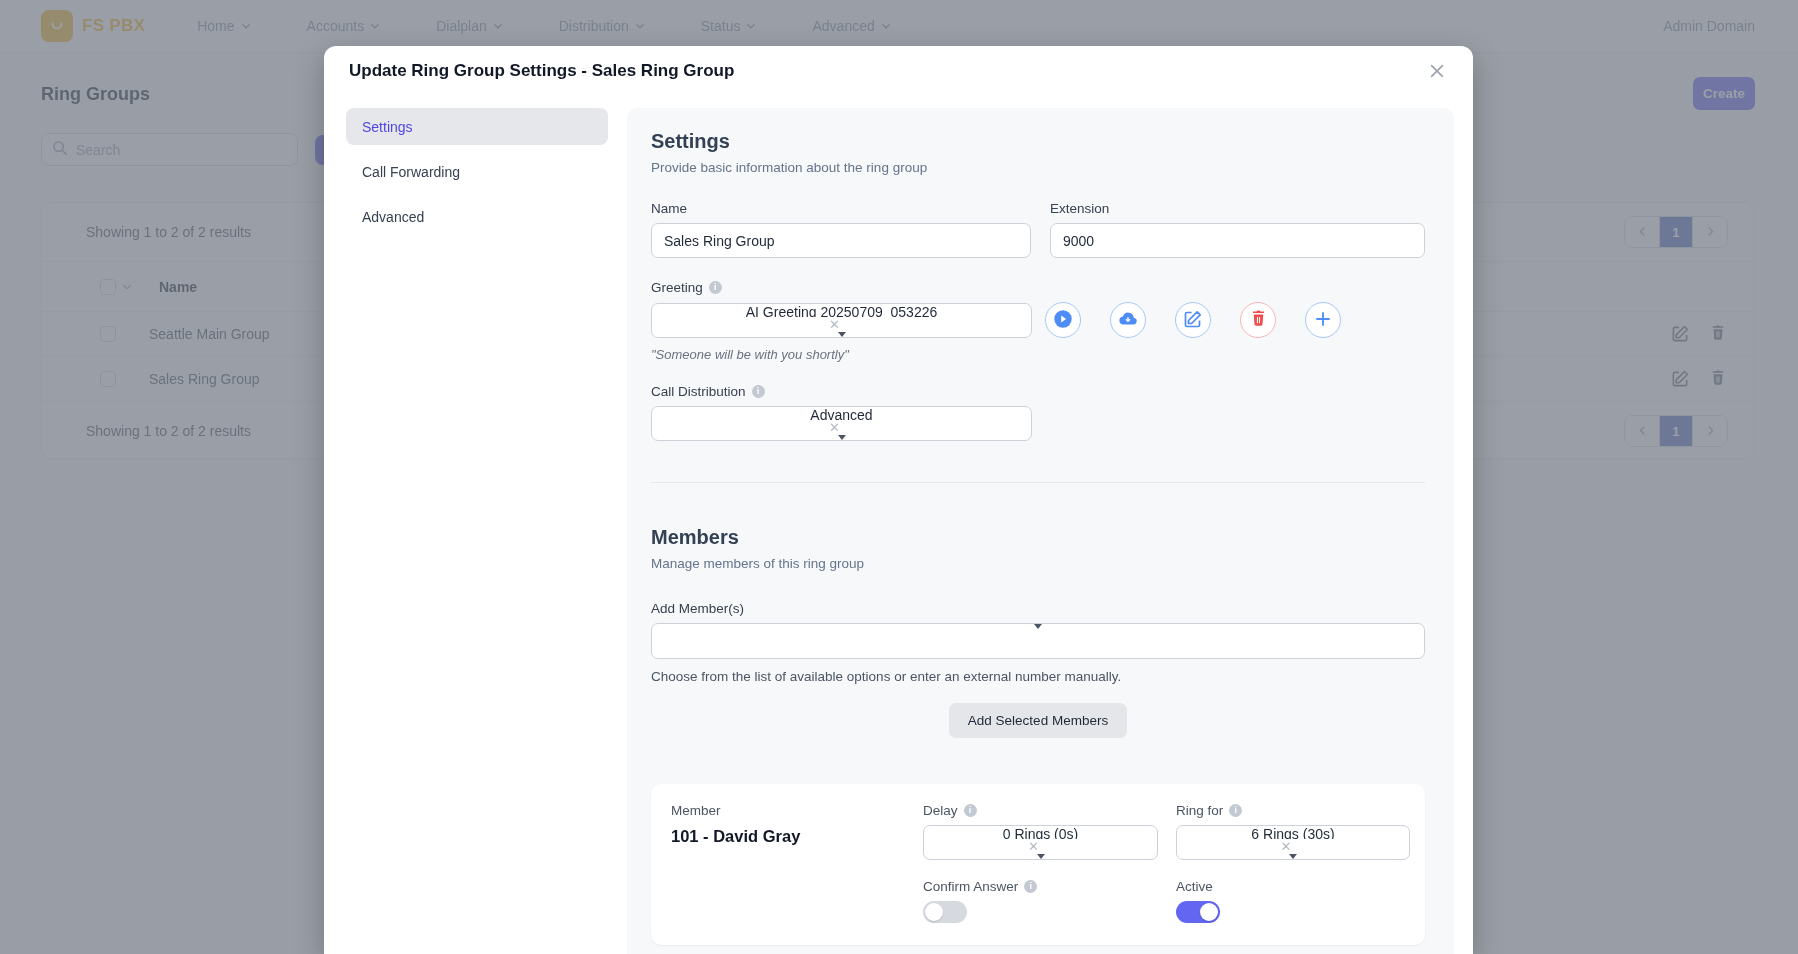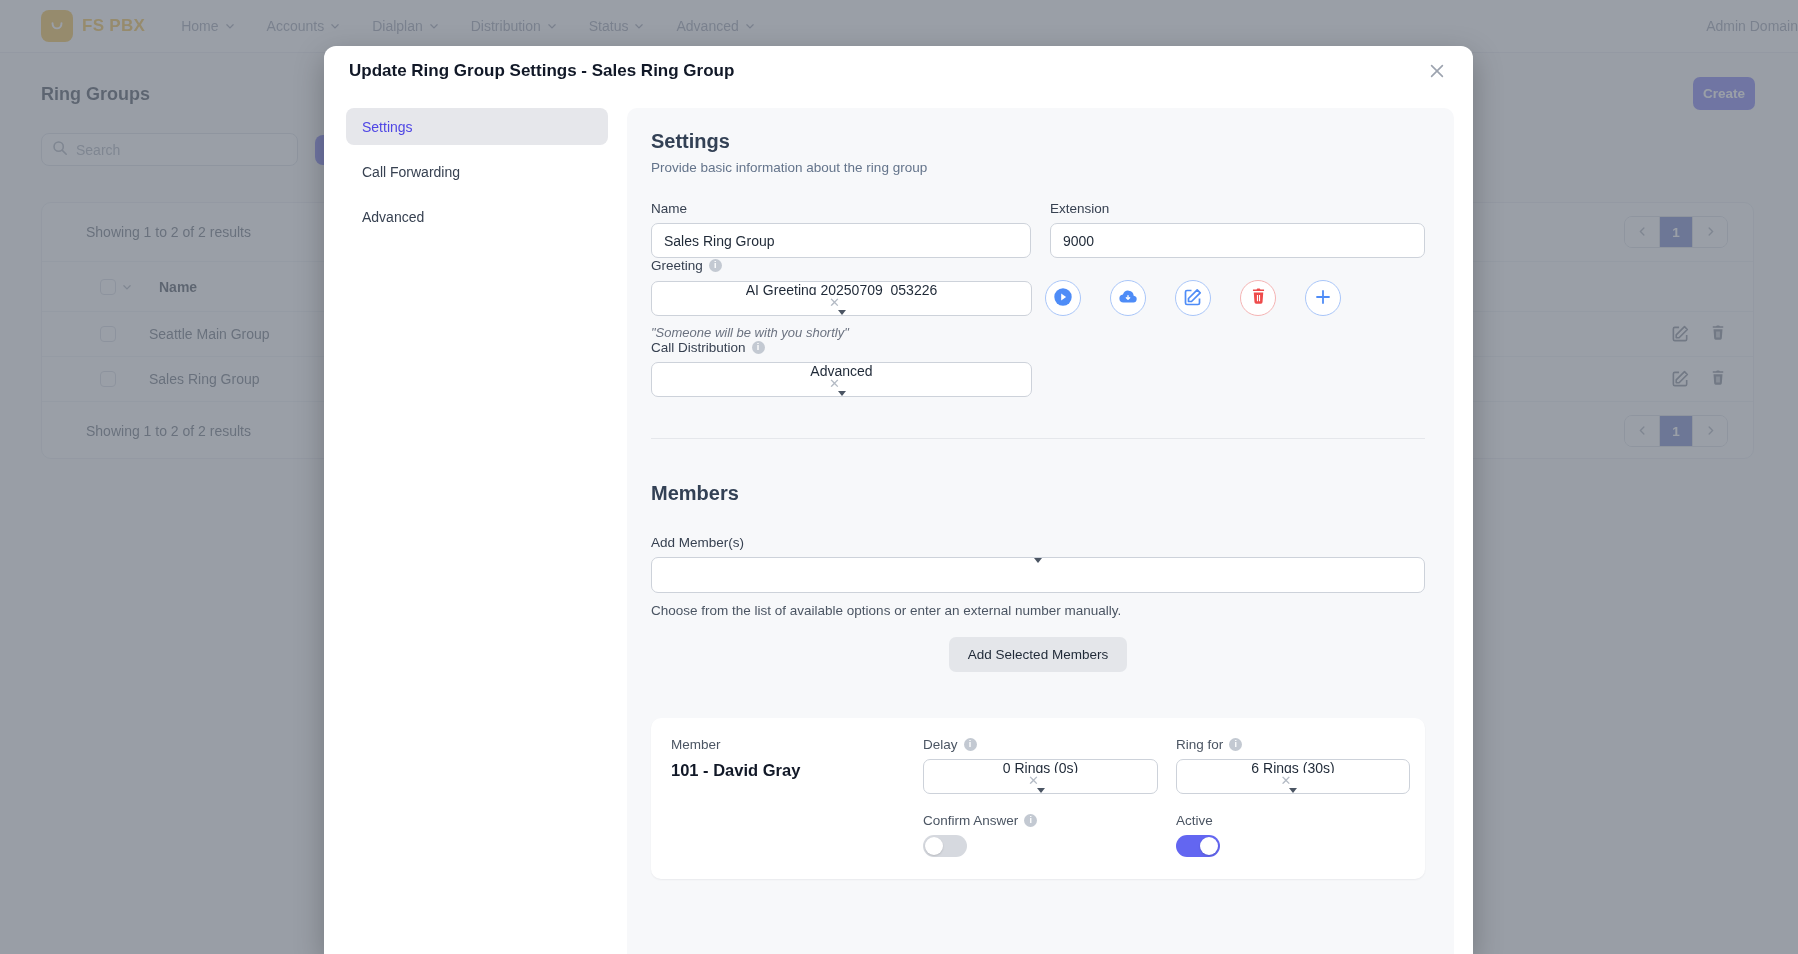--- a/index.html
+++ b/index.html
@@ -3,24 +3,24 @@
 <meta charset="utf-8">
 <style>
   * { margin:0; padding:0; box-sizing:border-box; }
   html,body { width:1798px; height:954px; overflow:hidden; }
   body { font-family:"Liberation Sans","DejaVu Sans",sans-serif; background:#f9fafb; position:relative; font-size:14px; color:#1f2937; }
 
   
   .navbar { position:absolute; top:0; left:0; width:1798px; height:53px; background:#ffffff; border-bottom:1px solid #e8eaee; display:flex; align-items:center; }
   .logo-box { width:32px; height:32px; border-radius:8px; background:#f0b429; margin-left:41px; display:flex; align-items:center; justify-content:center; }
   .brand { color:#f0b429; font-weight:bold; font-size:17px; margin-left:9px; letter-spacing:.3px; }
-  .nav-items { display:flex; gap:32px; margin-left:36px; }
+  .nav-items { display:flex; gap:56px; margin-left:52px; }
   .nav-item { display:flex; align-items:center; gap:6px; color:#8a92a3; font-size:14px; cursor:pointer; }
   .nav-item svg { margin-top:2px; }
-  .nav-user { margin-left:auto; color:#8a92a3; font-size:14px; }
+  .nav-user { margin-left:auto; margin-right:43px; color:#8a92a3; font-size:14px; }
 
   .page-title { position:absolute; left:41px; top:84px; font-size:18px; font-weight:bold; color:#1f2937; }
   .search-box { position:absolute; left:41px; top:133px; width:257px; height:33px; background:#fff; border:1px solid #d7dbe2; border-radius:8px; display:flex; align-items:center; padding:0 10px; gap:8px; }
   .search-box input { border:none; outline:none; flex:1; font-size:14px; color:#374151; background:transparent; font-family:inherit; }
   .search-box input::placeholder { color:#9ca3af; }
   .hidden-action { position:absolute; left:315px; top:135px; width:60px; height:30px; background:#6366f1; border:none; border-radius:8px; }
   .create-btn { position:absolute; left:1693px; top:77px; width:62px; height:33px; background:#6366f1; color:#fff; border:none; border-radius:7px; font-size:13.5px; font-weight:bold; font-family:inherit; }
 
   .table-card { position:absolute; left:41px; top:202px; width:1713px; height:257px; background:#fff; border:1px solid #e8eaee; border-radius:10px; }
   .pager-row { height:58px; display:flex; align-items:center; padding:0 25px 0 44px; }
@@ -50,21 +50,21 @@
   .m-tab.active { background:#e6e7eb; color:#4f46e5; }
 
   .m-panel { position:absolute; left:303px; top:62px; width:827px; height:calc(100% - 62px); background:#f7f8fa; border-radius:10px 10px 0 0; overflow:hidden; }
   .panel-inner { padding:0 29px 0 24px; }
   .sec-h { font-size:20px; font-weight:bold; color:#334155; }
   .sec-sub { font-size:13.5px; color:#64748b; margin-top:7px; }
   .h-settings { margin-top:22px; }
   .form-grid { display:grid; grid-template-columns:380px 1fr; column-gap:19px; margin-top:26px; }
   .f-label { font-size:13.5px; color:#374151; display:flex; align-items:center; gap:6px; }
   .text-input { margin-top:7px; width:100%; height:35px; border:1px solid #cdd2da; border-radius:7px; padding:0 12px; font-size:14px; color:#1f2937; background:#fff; font-family:inherit; outline:none; }
-  .mt22 { }
+  .mt22 { margin-top:22px; }
   .sel { height:35px; background:#fff; border:1px solid #cdd2da; border-radius:7px; display:flex; align-items:center; padding:0 12px; font-size:14px; color:#1f2937;flex-direction:column; }
   .sel .val { flex:1; white-space:nowrap; overflow:hidden; }
   .sel .clear { color:#b3bac4; font-size:13px; margin-right:14px; }
   .caret { width:0; height:0; border-left:4.5px solid transparent; border-right:4.5px solid transparent; border-top:5.5px solid #4b5563; }
   .greeting-row { display:flex; align-items:center; margin-top:7px; }
   .g-select { width:381px; }
   .circle-btn { width:36px; height:36px; border-radius:50%; background:#fff; border:1.5px solid #a9c6f9; display:flex; align-items:center; justify-content:center; margin-left:29px; padding:0; }
   .circle-btn.first { margin-left:13px; }
   .circle-btn.red { border-color:#f5b4b4; }
   .quote { font-style:italic; font-size:13px; color:#6b7280; margin-top:9px; }
@@ -302,20 +302,21 @@
       </div>
       <div class="sel w381">
         <span class="val">Advanced</span>
         <span class="clear">✕</span>
         <span class="caret"></span>
       </div>
 
       <hr class="divider">
 
       <h2 class="sec-h h-members">Members</h2>
+      <div class="sec-sub">Manage members of this ring group</div>
 
       <div class="f-label mt30">Add Member(s)</div>
       <div class="sel full-select">
         <span class="caret"></span>
       </div>
       <div class="helper">Choose from the list of available options or enter an external number manually.</div>
 
       <div class="add-btn-row">
         <button class="add-selected-btn">Add Selected Members</button>
       </div>

